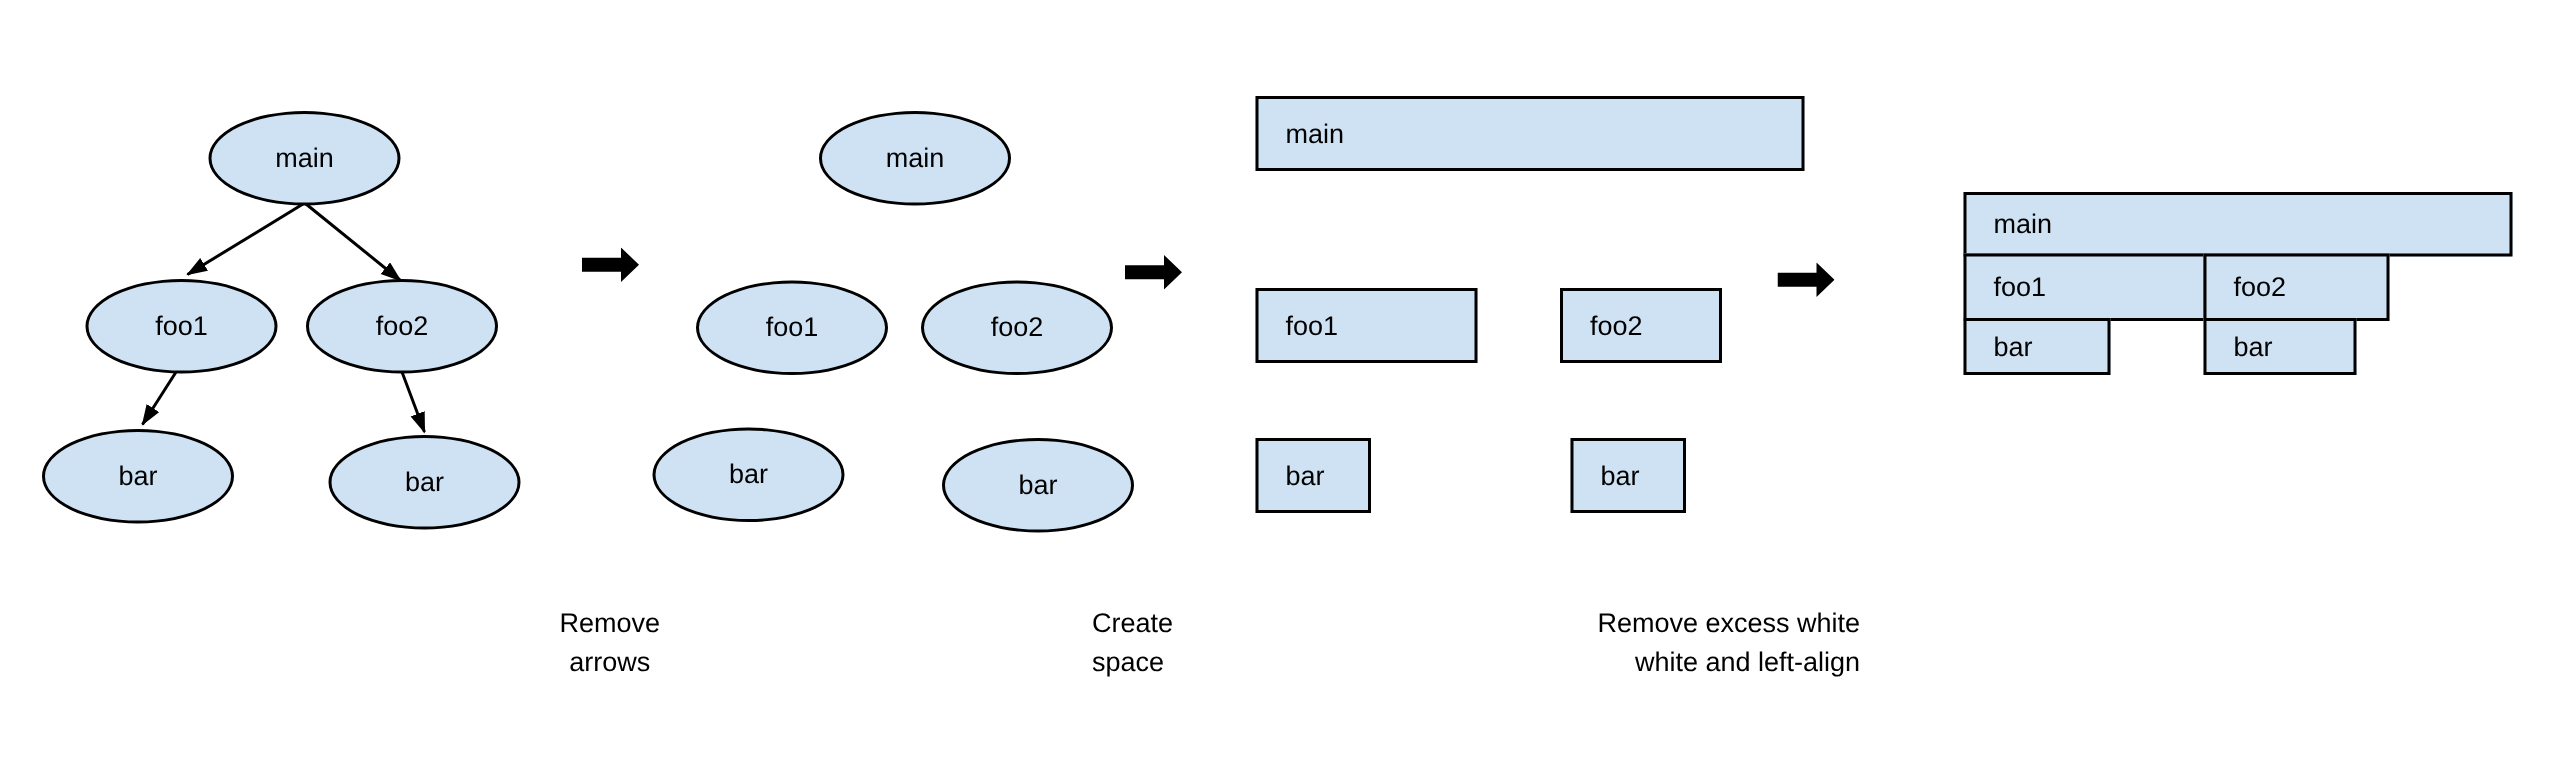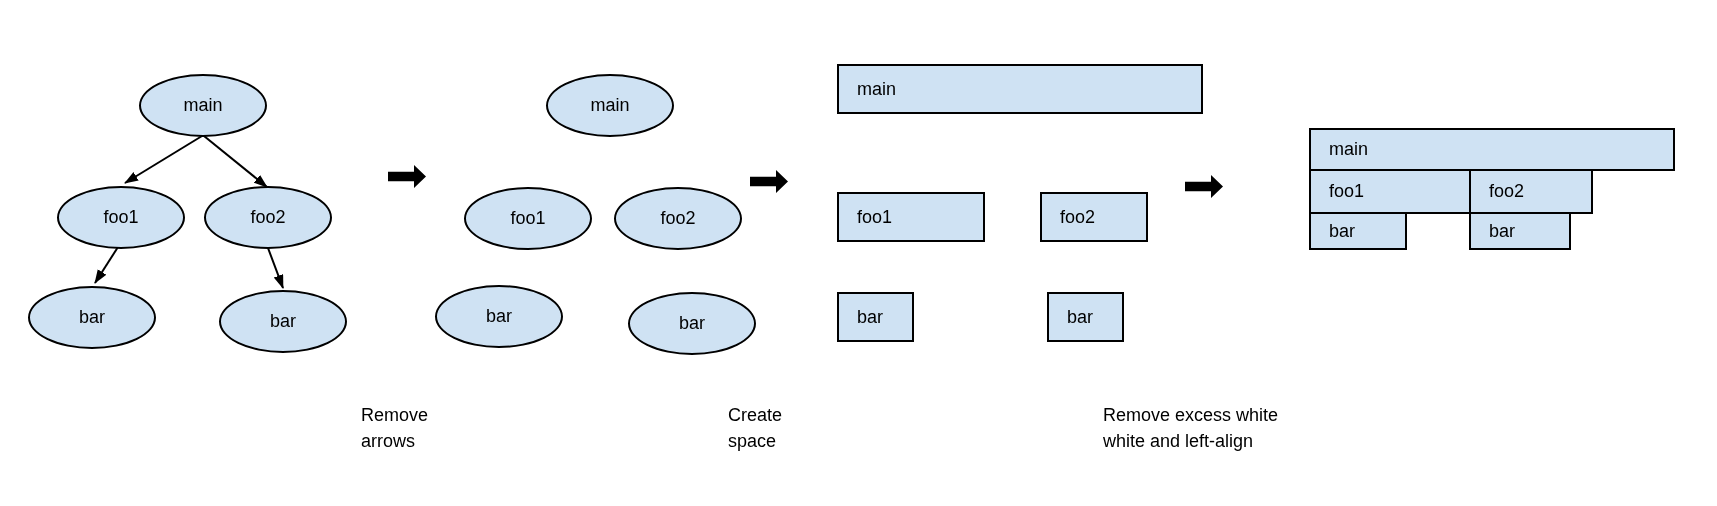--- a/index.html
+++ b/index.html
@@ -133,26 +133,26 @@
       <span>foo2</span>
     </div>
     <div class="frame" style="left:1309px; top:212px; width:98px; height:38px;">
       <span>bar</span>
     </div>
     <div class="frame" style="left:1469px; top:212px; width:102px; height:38px;">
       <span>bar</span>
     </div>
   </div>
 
-  <div class="caption" style="left:361px; top:402px;">
+  <div class="caption" style="left:373px; top:402px;text-align:center;">
     <div>Remove</div>
     <div>arrows</div>
   </div>
   <div class="caption" style="left:728px; top:402px;">
     <div>Create</div>
     <div>space</div>
   </div>
-  <div class="caption" style="left:1103px; top:402px;">
+  <div class="caption" style="left:1065px; top:402px;text-align:right;">
     <div>Remove excess white</div>
     <div>white and left-align</div>
   </div>
 
 </div>
 
 </body></html>

